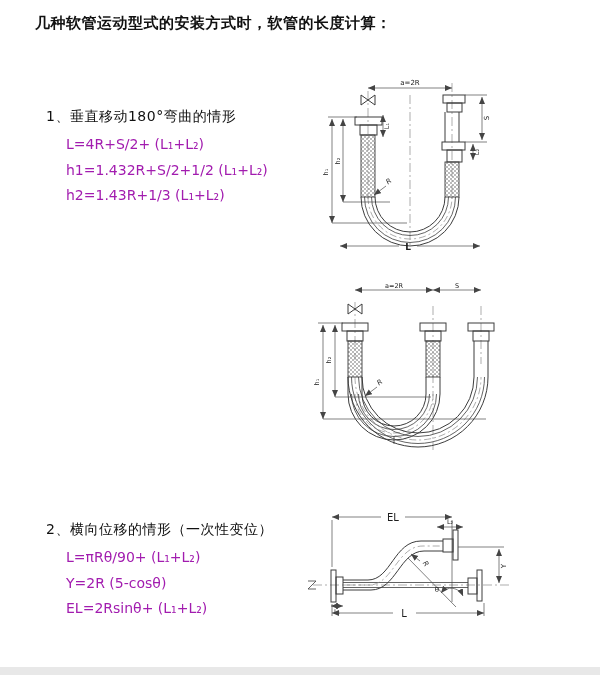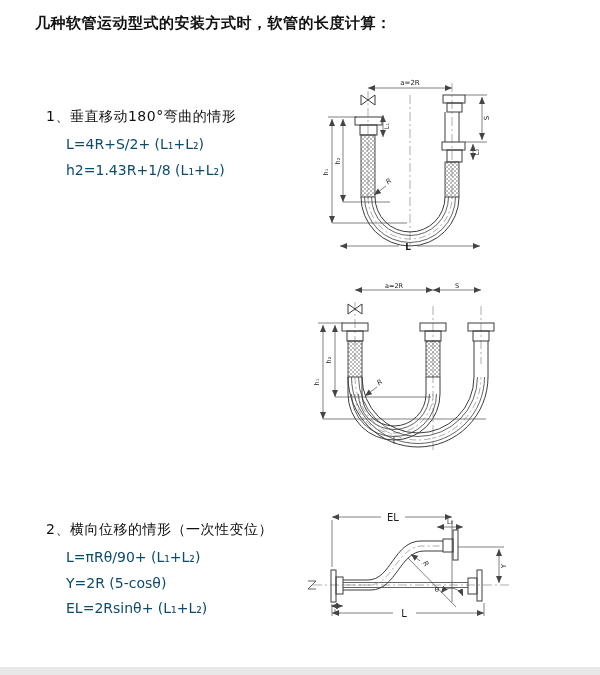--- a/index.html
+++ b/index.html
@@ -17,21 +17,21 @@
   }
   .sec{position:absolute;left:46px;}
   #s1{top:108px}
   #s2{top:303px}
   #s3{top:521px}
   .sec h2{
     margin:0;font-size:14px;font-weight:normal;letter-spacing:.5px;
   }
   .formulas{margin:6px 0 0 20px;}
   .formula{
-    font-size:14px;line-height:25.5px;white-space:pre;color:#0c4a6e;
+    font-size:14px;line-height:25.5px;white-space:pre;color:#a21caf;
   }
   .dgm{position:absolute;}
   #d1{left:295px;top:75px}
   #d2{left:303px;top:282px}
   #d3{left:293px;top:503px}
   
   .ol{stroke:#3c3c3c;stroke-width:1;fill:none}
   .ol2{stroke:#3c3c3c;stroke-width:.8;fill:none}
   .dl{stroke:#4a4a4a;stroke-width:.7;fill:none}
   .cl{stroke:#8a8a8a;stroke-width:.7;fill:none;stroke-dasharray:9 3 2 3}
@@ -48,21 +48,22 @@
 <body>
 
 <div class="page">
 
   <div class="title">几种软管运动型式的安装方式时，软管的长度计算：</div>
 
   <div class="sec" id="s1">
     <h2>1、垂直移动180°弯曲的情形</h2>
     <div class="formulas">
       <div class="formula">L=4R+S/2+ (L₁+L₂)</div>
-      <div class="formula">h2=1.43R+1/8 (L₁+L₂)</div>
+      <div class="formula">h1=1.432R+S/2+1/2 (L₁+L₂)</div>
+      <div class="formula">h2=1.43R+1/3 (L₁+L₂)</div>
     </div>
   </div>
 
 
   <div class="sec" id="s3">
     <h2>2、横向位移的情形（一次性变位）</h2>
     <div class="formulas">
       <div class="formula">L=πRθ/90+ (L₁+L₂)</div>
       <div class="formula">Y=2R (5-cosθ)</div>
       <div class="formula">EL=2Rsinθ+ (L₁+L₂)</div>

